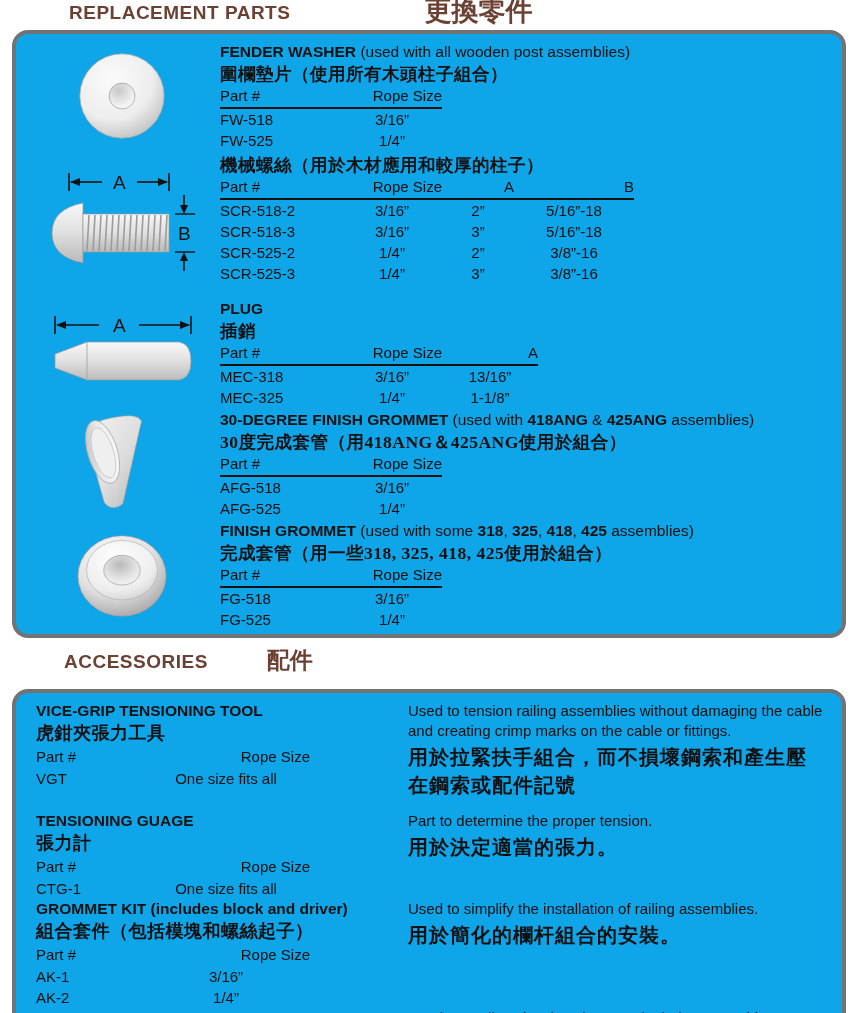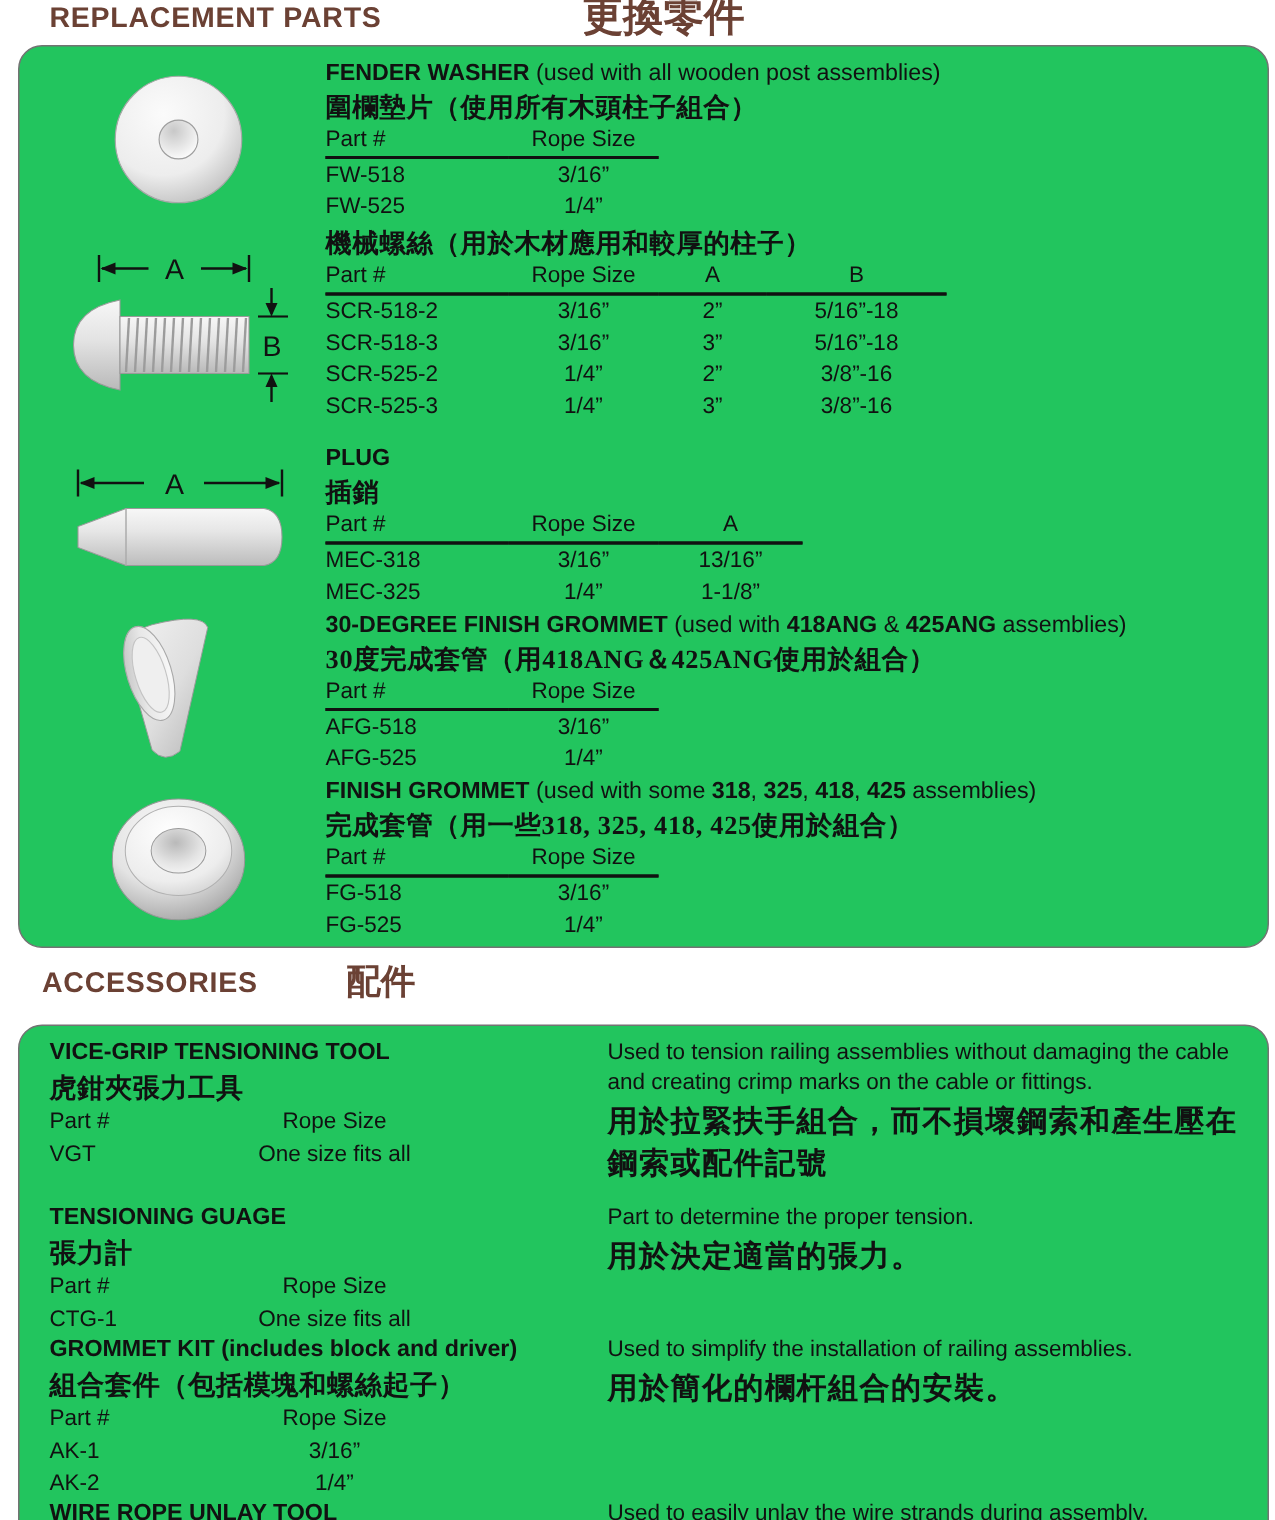--- a/index.html
+++ b/index.html
@@ -8,33 +8,33 @@
     width: 850px;
     font-family: "Liberation Sans", "DejaVu Sans", sans-serif;
     color: #111;
   }
   .page { width: 850px; padding-top: 2px; }
 
   
   .sec-header { display:flex; align-items:flex-start; padding-left:33px; height:28px; }
   .sec-title {
     font-size: 19px; font-weight: bold; letter-spacing: .5px;
-    color: #6b4134; line-height: 22px;
+    color: #6b4134; line-height: 22px; margin-left: 36px;
   }
   .sec-title-zh {
     font-family: "Liberation Serif", "DejaVu Serif", serif;
     font-weight: bold; color: #6b4134; line-height: 26px;
   }
   .hdr1 .sec-title-zh { font-size: 27px; margin-left: 134px; margin-top: -4px; }
   .hdr2 .sec-title-zh { font-size: 23px; margin-left: 59px; margin-top: -3px; }
 
   
   .box {
-    border: 1px solid #737373; border-radius: 16px;
-    margin: 0 4px 0 12px; background: #22c55e;
+    border: 4px solid #737373; border-radius: 16px;
+    margin: 0 4px 0 12px; background: #0ea5e9;
   }
   .box.parts { padding: 6px 8px 4px 8px; }
   .box.accs  { padding: 8px 14px 8px 20px; margin-top: 10px; }
 
   
   .part-row { display: flex; }
   .part-figure { width: 196px; flex: none; display:flex; align-items:center; justify-content:center; }
   .part-body { flex: 1; padding-top: 2px; }
   .part-title { font-size: 15.5px; line-height: 20px; }
   .part-name { font-weight: bold; }
@@ -45,42 +45,42 @@
     font-weight: bold; font-size: 17.5px; line-height: 24px; letter-spacing: .5px;
   }
   .min-h-washer { min-height: 100px; }
   .min-h-screw  { min-height: 146px; }
   .min-h-plug   { min-height: 101px; }
   .min-h-afg    { min-height: 104px; }
   .min-h-fg     { min-height: 110px; }
 
   
   .tbl table { border-collapse: collapse; table-layout: fixed; font-size: 15px; margin-top: 1px; }
-  .tbl th { font-weight: normal; text-align: center; padding: 0 0 2px 0; line-height: 18px; }
+  .tbl th { font-weight: normal; text-align: right; padding: 0 0 2px 0; line-height: 18px; }
   .tbl td { text-align: center; padding: 1px 0 1px 0; line-height: 19px; }
   .tbl th:first-child, .tbl td:first-child { text-align: left; }
   .ruled thead tr { border-bottom: 2px solid #111; }
   .cols-2 :is(th,td):nth-child(1){ width:122px; }
   .cols-2 :is(th,td):nth-child(2){ width:100px; }
   .cols-3 :is(th,td):nth-child(1){ width:122px; }
   .cols-3 :is(th,td):nth-child(2){ width:100px; }
   .cols-3 :is(th,td):nth-child(3){ width:96px; }
   .cols-4 :is(th,td):nth-child(1){ width:122px; }
   .cols-4 :is(th,td):nth-child(2){ width:100px; }
   .cols-4 :is(th,td):nth-child(3){ width:72px; }
   .cols-4 :is(th,td):nth-child(4){ width:120px; }
 
   
   .acc-row { display: flex; gap: 24px; }
   .acc-left { width: 348px; flex: none; }
   .acc-right { flex: 1; padding-right: 4px; }
   .acc-name { font-size: 15.5px; font-weight: bold; line-height: 20px; }
   .acc-note { font-weight: bold; margin-top: 42px; }
   .acc-zh {
-    font-family: Liberation Sans, sans-serif;
+    font-family: Liberation Mono, monospace;
     font-weight: bold; font-size: 18px; line-height: 26px; letter-spacing: .5px;
   }
   .acc-tbl :is(th,td):nth-child(1){ width:106px; }
   .acc-tbl :is(th,td):nth-child(2){ width:168px; }
   .acc-desc-en { font-size: 15px; line-height: 20px; max-width: 450px; }
   .acc-desc-zh {
     font-family: "Liberation Serif", "DejaVu Serif", serif;
     font-weight: bold; font-size: 20px; line-height: 28px; letter-spacing: 1px;
     max-width: 440px; margin-top: 2px;
   }

